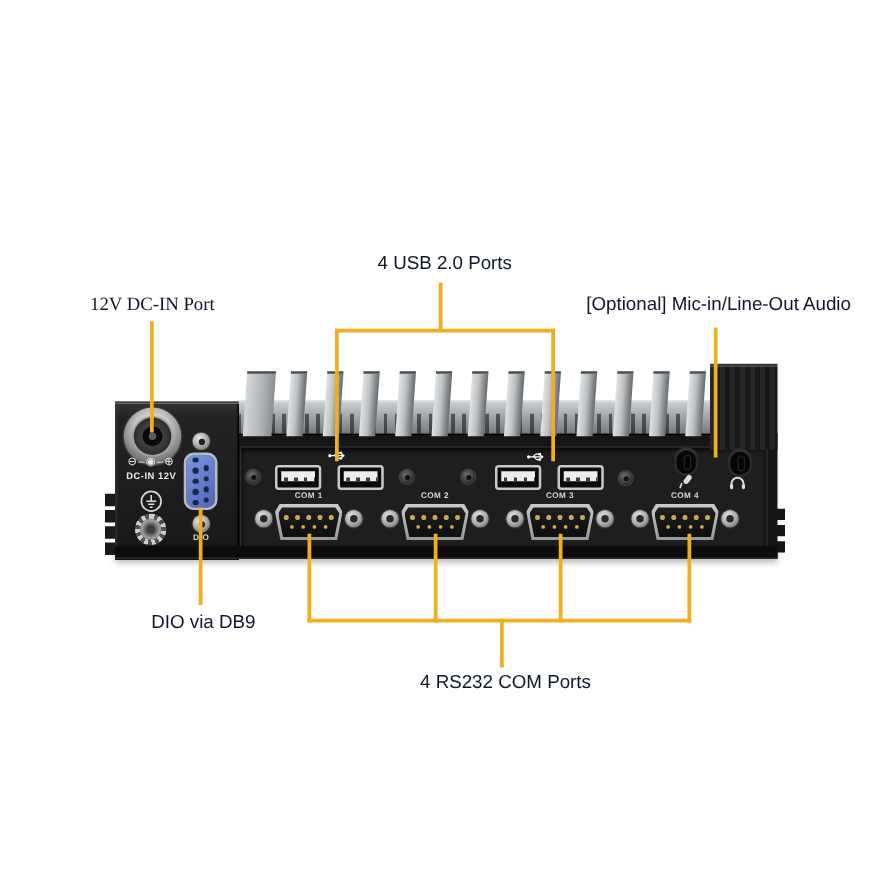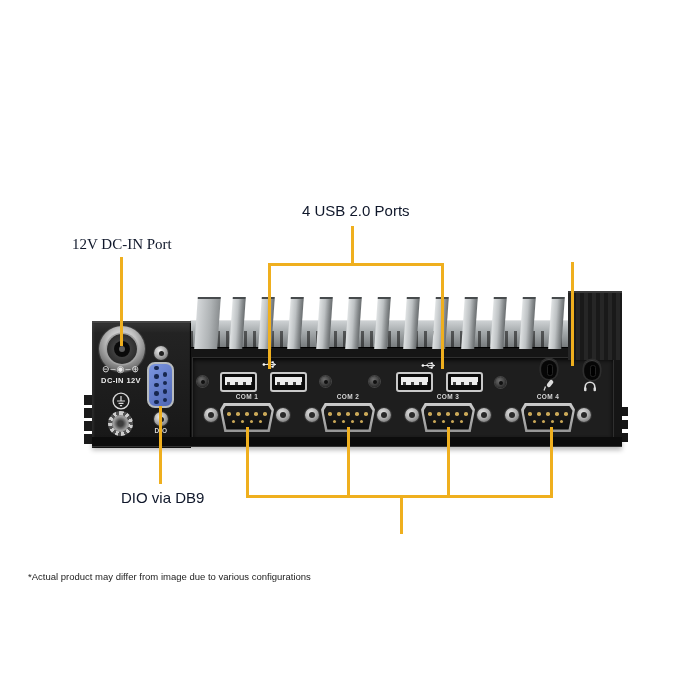--- a/index.html
+++ b/index.html
@@ -98,21 +98,23 @@
       background:radial-gradient(circle at 40% 35%,#e6e6e6,#a8a8a8 52%,#545454);box-shadow:0 0 0 1px #333;}
   .jscrew i{position:absolute;inset:4px;border-radius:50%;background:#2a2a2a;display:block;}
 </style>
 </head>
 <body>
 
 <div class="stage">
 
   <div class="callout" style="left:72px;top:236px;font-family:Liberation Serif, serif;">12V DC-IN Port</div>
   <div class="callout" style="left:302px;top:203px;">4 USB 2.0 Ports</div>
+  <div class="callout" style="left:469px;top:236px;">[Optional] Mic-in/Line-Out Audio</div>
   <div class="callout" style="left:121px;top:490px;">DIO via DB9</div>
+  <div class="callout" style="left:336px;top:538px;">4 RS232 COM Ports</div>
 
   <div class="aline" style="left:120px;top:257px;width:3px;height:89px;"></div>
   <div class="aline" style="left:351px;top:226px;width:3px;height:39px;"></div>
   <div class="aline" style="left:268px;top:263px;width:176px;height:3px;"></div>
   <div class="aline" style="left:268px;top:263px;width:3px;height:106px;"></div>
   <div class="aline" style="left:441px;top:263px;width:3px;height:106px;"></div>
   <div class="aline" style="left:571px;top:262px;width:3px;height:104px;"></div>
   <div class="aline" style="left:159px;top:406px;width:3px;height:78px;"></div>
   <div class="aline" style="left:246px;top:427px;width:3px;height:71px;"></div>
   <div class="aline" style="left:347px;top:427px;width:3px;height:71px;"></div>
@@ -342,14 +344,13 @@
           <div class="pinrow">
             <i class="pin"></i>
             <i class="pin"></i>
             <i class="pin"></i>
             <i class="pin"></i>
           </div>
         </div>
       </div>
   </div>
 
-  <div class="footnote" style="left:28px;top:571px;">*Actual product may differ from image due to various configurations</div>
 </div>
 
 </body></html>

